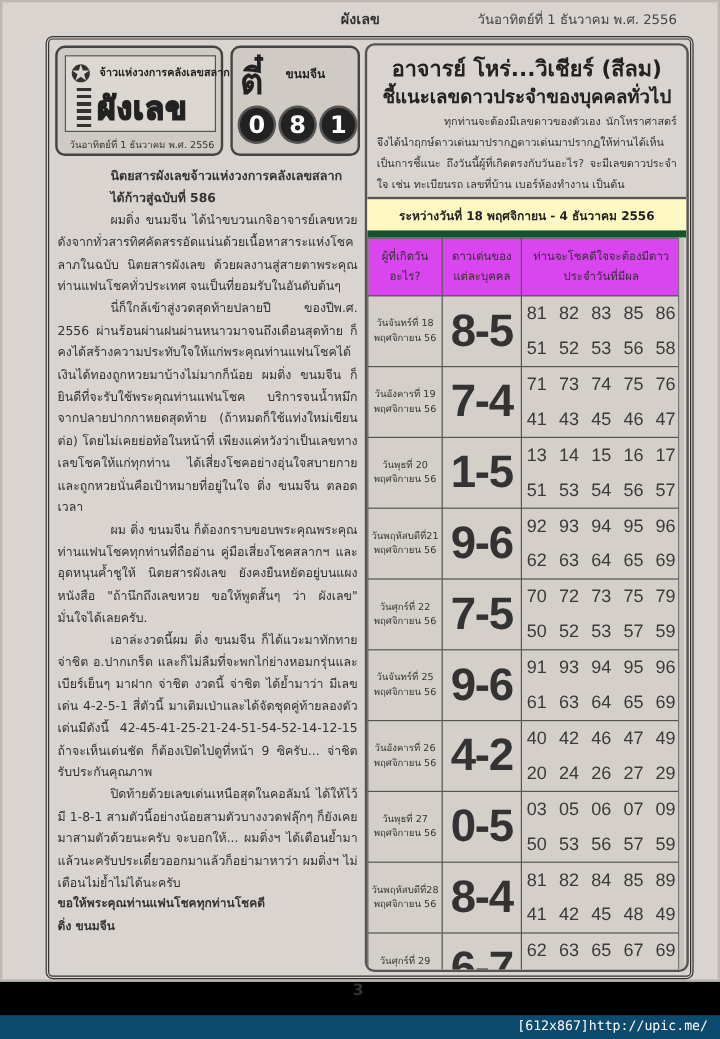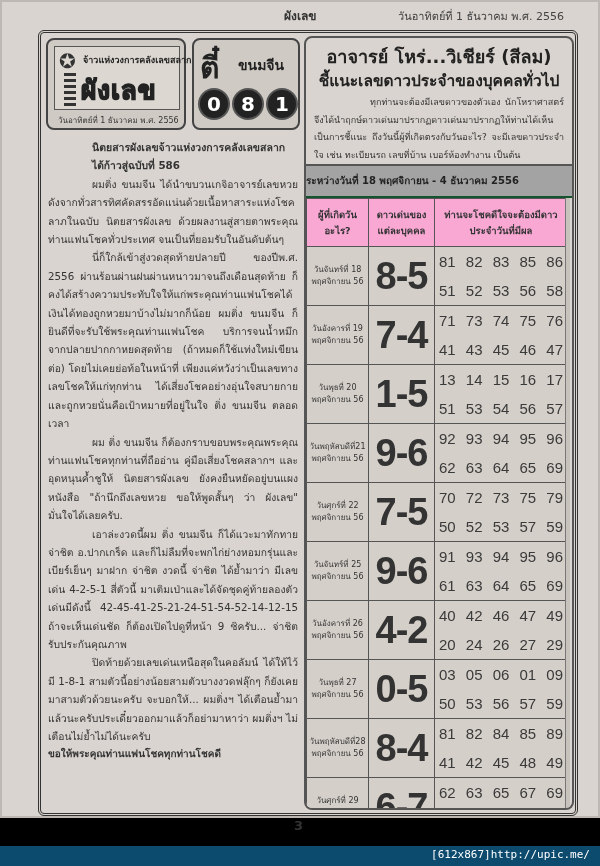--- a/index.html
+++ b/index.html
@@ -33,46 +33,46 @@
     background: repeating-linear-gradient(180deg,#333 0 3px,transparent 3px 6px); }
   .logo-sub { position: absolute; left: 28px; top: 6px; font-size: 9px; font-weight: bold; color: #222; white-space: nowrap; }
   .logo-title { position: absolute; left: 26px; top: 22px; font-size: 26px; font-weight: bold; color: #fff;
     -webkit-text-stroke: 1.5px #222; letter-spacing: 1px; }
   .logo-date { position: absolute; left: 10px; top: 74px; font-size: 8px; color: #333; }
   .lucky-box {
     position: absolute; left: 148px; top: 2px; width: 108px; height: 92px;
     border: 2px solid #444; border-radius: 8px; background: #cfcac4;
   }
   .lucky-logo { position: absolute; left: 6px; top: 4px; font-size: 30px; font-weight: bold; color: #222; }
-  .lucky-label { position: absolute; left: 44px; top: 14px; font-size: 14px; font-weight: bold; color: #222; }
+  .lucky-label { position: absolute; left: 44px; top: 14px; font-size: 10px; font-weight: bold; color: #222; }
   .lucky-digits { position: absolute; left: 6px; top: 50px; display: flex; gap: 6px; }
   .digit {
     width: 28px; height: 28px; border-radius: 50%; background: #222; color: #fff;
     font-size: 20px; font-weight: bold; display: flex; align-items: center; justify-content: center;
     box-shadow: 0 0 0 2px #555;
   }
   .article { position: absolute; left: 4px; top: 102px; width: 250px; font-size: 10.3px; line-height: 18.4px; color: #333; }
   .article p { text-align: justify; }
   .article .hd { font-weight: bold; text-align: left; padding-left: 44px; font-size: 10.5px; }
   .article .issue { padding-left: 44px; font-weight: bold; }
   .article .indent { text-indent: 44px; }
   .signoff { text-align: center; font-weight: bold; font-size: 10px; }
 
   
   .right { position: absolute; left: 302px; top: 34px; width: 270px; height: 774px;
     border: 2px solid #555; border-radius: 8px; overflow: hidden; }
   .r-title { position: absolute; left: 0; top: 4px; width: 100%; text-align: center; font-size: 18px; font-weight: bold; color: #222; }
   .r-sub { position: absolute; left: 0; top: 30px; width: 100%; text-align: center; font-size: 15.5px; font-weight: bold; color: #222; }
   .r-intro { position: absolute; left: 8px; top: 56px; width: 250px; font-size: 9px; line-height: 17.5px; color: #333; text-align: justify; }
   .r-intro .ind { display: inline-block; width: 56px; }
-  .period { position: absolute; left: 0; top: 126px; width: 100%; height: 34px; border-top: 2px solid #555; border-bottom: 2px solid #14532d;
-    background: #a3a3a3; text-align: left; font-size: 10px; font-weight: bold; line-height: 30px; color: #222; }
+  .period { position: absolute; left: 0; top: 126px; width: 100%; height: 34px; border-top: 2px solid #555; border-bottom: 6px solid #14532d;
+    background: #fef9c3; text-align: center; font-size: 10px; font-weight: bold; line-height: 30px; color: #222; }
   table.lotto { position: absolute; left: 0; top: 160px; width: 262px; border-collapse: collapse; }
   table.lotto th, table.lotto td { border: 1px solid #555; }
-  table.lotto th { font-weight: bold; font-size: 9.5px; line-height: 16px; height: 48px; color: #333; background: #f9a8d4; }
+  table.lotto th { font-weight: normal; font-size: 9.5px; line-height: 16px; height: 48px; color: #333; background: #d946ef; }
   .c-day { width: 62px; text-align: center; font-size: 8px; line-height: 12px; color: #333; }
   .c-pair { width: 66px; text-align: center; font-size: 38px; font-weight: bold; color: #333; letter-spacing: -1px; font-family: "Liberation Sans", sans-serif; }
   .c-nums { padding: 0 4px; }
   .nums-row { display: flex; justify-content: space-between; font-size: 15px; line-height: 29px; color: #3a3a3a; font-family: "Liberation Sans", sans-serif; }
   .nums-row + .nums-row { border-top: 0; justify-content: space-between; }
   tr.data td { height: 58.5px; background: #d4cfc9; }
   .scrollstrip { position: absolute; right: 2px; top: 160px; width: 5px; height: 612px; border-left: 1px solid #777; background: #c7c2bc; }
   .pageno { position: absolute; left: 292px; top: 816px; font-size: 13px; font-weight: bold; color: #333; }
   .footer { position: absolute; left: 0; top: 846px; width: 600px; height: 20px; background: #0c4a6e; }
   .footer span { position: absolute; right: 10px; top: 2px; color: #fff; font-family: "DejaVu Sans Mono", monospace; font-size: 11px; }
@@ -111,20 +111,21 @@
 
     <div class="article">
       <p class="hd">นิตยสารผังเลขจ้าวแห่งวงการคลังเลขสลาก</p>
       <p class="issue">ได้ก้าวสู่ฉบับที่ 586</p>
       <p class="indent">ผมติ่ง ขนมจีน ได้นำขบวนเกจิอาจารย์เลขหวยดังจากทั่วสารทิศคัดสรรอัดแน่นด้วยเนื้อหาสาระแห่งโชคลาภในฉบับ นิตยสารผังเลข ด้วยผลงานสู่สายตาพระคุณท่านแฟนโชคทั่วประเทศ จนเป็นที่ยอมรับในอันดับต้นๆ</p>
       <p class="indent">นี่ก็ใกล้เข้าสู่งวดสุดท้ายปลายปี ของปีพ.ศ. 2556 ผ่านร้อนผ่านฝนผ่านหนาวมาจนถึงเดือนสุดท้าย ก็คงได้สร้างความประทับใจให้แก่พระคุณท่านแฟนโชคได้เงินได้ทองถูกหวยมาบ้างไม่มากก็น้อย ผมติ่ง ขนมจีน ก็ยินดีที่จะรับใช้พระคุณท่านแฟนโชค บริการจนน้ำหมึกจากปลายปากกาหยดสุดท้าย (ถ้าหมดก็ใช้แท่งใหม่เขียนต่อ) โดยไม่เคยย่อท้อในหน้าที่ เพียงแค่หวังว่าเป็นเลขทางเลขโชคให้แก่ทุกท่าน ได้เสี่ยงโชคอย่างอุ่นใจสบายกาย และถูกหวยนั่นคือเป้าหมายที่อยู่ในใจ ติ่ง ขนมจีน ตลอดเวลา</p>
       <p class="indent">ผม ติ่ง ขนมจีน ก็ต้องกราบขอบพระคุณพระคุณท่านแฟนโชคทุกท่านที่ถืออ่าน คู่มือเสี่ยงโชคสลากฯ และอุดหนุนค้ำชูให้ นิตยสารผังเลข ยังคงยืนหยัดอยู่บนแผงหนังสือ "ถ้านึกถึงเลขหวย ขอให้พูดสั้นๆ ว่า ผังเลข" มั่นใจได้เลยครับ.</p>
       <p class="indent">เอาล่ะงวดนี้ผม ติ่ง ขนมจีน ก็ได้แวะมาทักทาย จ่าชิต อ.ปากเกร็ด และก็ไม่ลืมที่จะพกไก่ย่างหอมกรุ่นและเบียร์เย็นๆ มาฝาก จ่าชิต งวดนี้ จ่าชิต ได้ย้ำมาว่า มีเลขเด่น 4-2-5-1 สี่ตัวนี้ มาเติมเป่าและได้จัดชุดคู่ท้ายลองตัวเด่นมีดังนี้ 42-45-41-25-21-24-51-54-52-14-12-15 ถ้าจะเห็นเด่นชัด ก็ต้องเปิดไปดูที่หน้า 9 ซิครับ... จ่าชิต รับประกันคุณภาพ</p>
       <p class="indent">ปิดท้ายด้วยเลขเด่นเหนือสุดในคอลัมน์ ได้ให้ไว้มี 1-8-1 สามตัวนี้อย่างน้อยสามตัวบางงวดฟลุ๊กๆ ก็ยังเคยมาสามตัวด้วยนะครับ จะบอกให้... ผมติ่งฯ ได้เตือนย้ำมาแล้วนะครับประเดี๋ยวออกมาแล้วก็อย่ามาหาว่า ผมติ่งฯ ไม่เตือนไม่ย้ำไม่ได้นะครับ</p>
       <p class="signoff">ขอให้พระคุณท่านแฟนโชคทุกท่านโชคดี</p>
+      <p class="signoff">ติ่ง ขนมจีน</p>
     </div>
   </div>
 
   <div class="right">
     <div class="r-title">อาจารย์ โหร่...วิเชียร์ (สีลม)</div>
     <div class="r-sub">ชี้แนะเลขดาวประจำของบุคคลทั่วไป</div>
     <div class="r-intro"><span class="ind"></span><span>ทุกท่านจะต้องมีเลขดาวของตัวเอง นักโหราศาสตร์จึงได้นำฤกษ์ดาวเด่นมาปรากฏดาวเด่นมาปรากฏให้ท่านได้เห็นเป็นการชี้แนะ ถึงวันนี้ผู้ที่เกิดตรงกับวันอะไร? จะมีเลขดาวประจำใจ เช่น ทะเบียนรถ เลขที่บ้าน เบอร์ห้องทำงาน เป็นต้น</span></div>
     <div class="period">ระหว่างวันที่ 18 พฤศจิกายน - 4 ธันวาคม 2556</div>
 
     <table class="lotto">
@@ -301,21 +302,21 @@
             <td class="c-day">
        <div>วันพุธที่ 27</div>
        <div>พฤศจิกายน 56</div>
             </td>
      <td class="c-pair">0-5</td>
      <td class="c-nums">
        <div class="nums-row">
                 <span>03</span>
                 <span>05</span>
                 <span>06</span>
-                <span>01</span>
+                <span>07</span>
                 <span>09</span>
               </div>
        <div class="nums-row">
                 <span>50</span>
                 <span>53</span>
                 <span>56</span>
                 <span>57</span>
                 <span>59</span>
               </div>
             </td>

